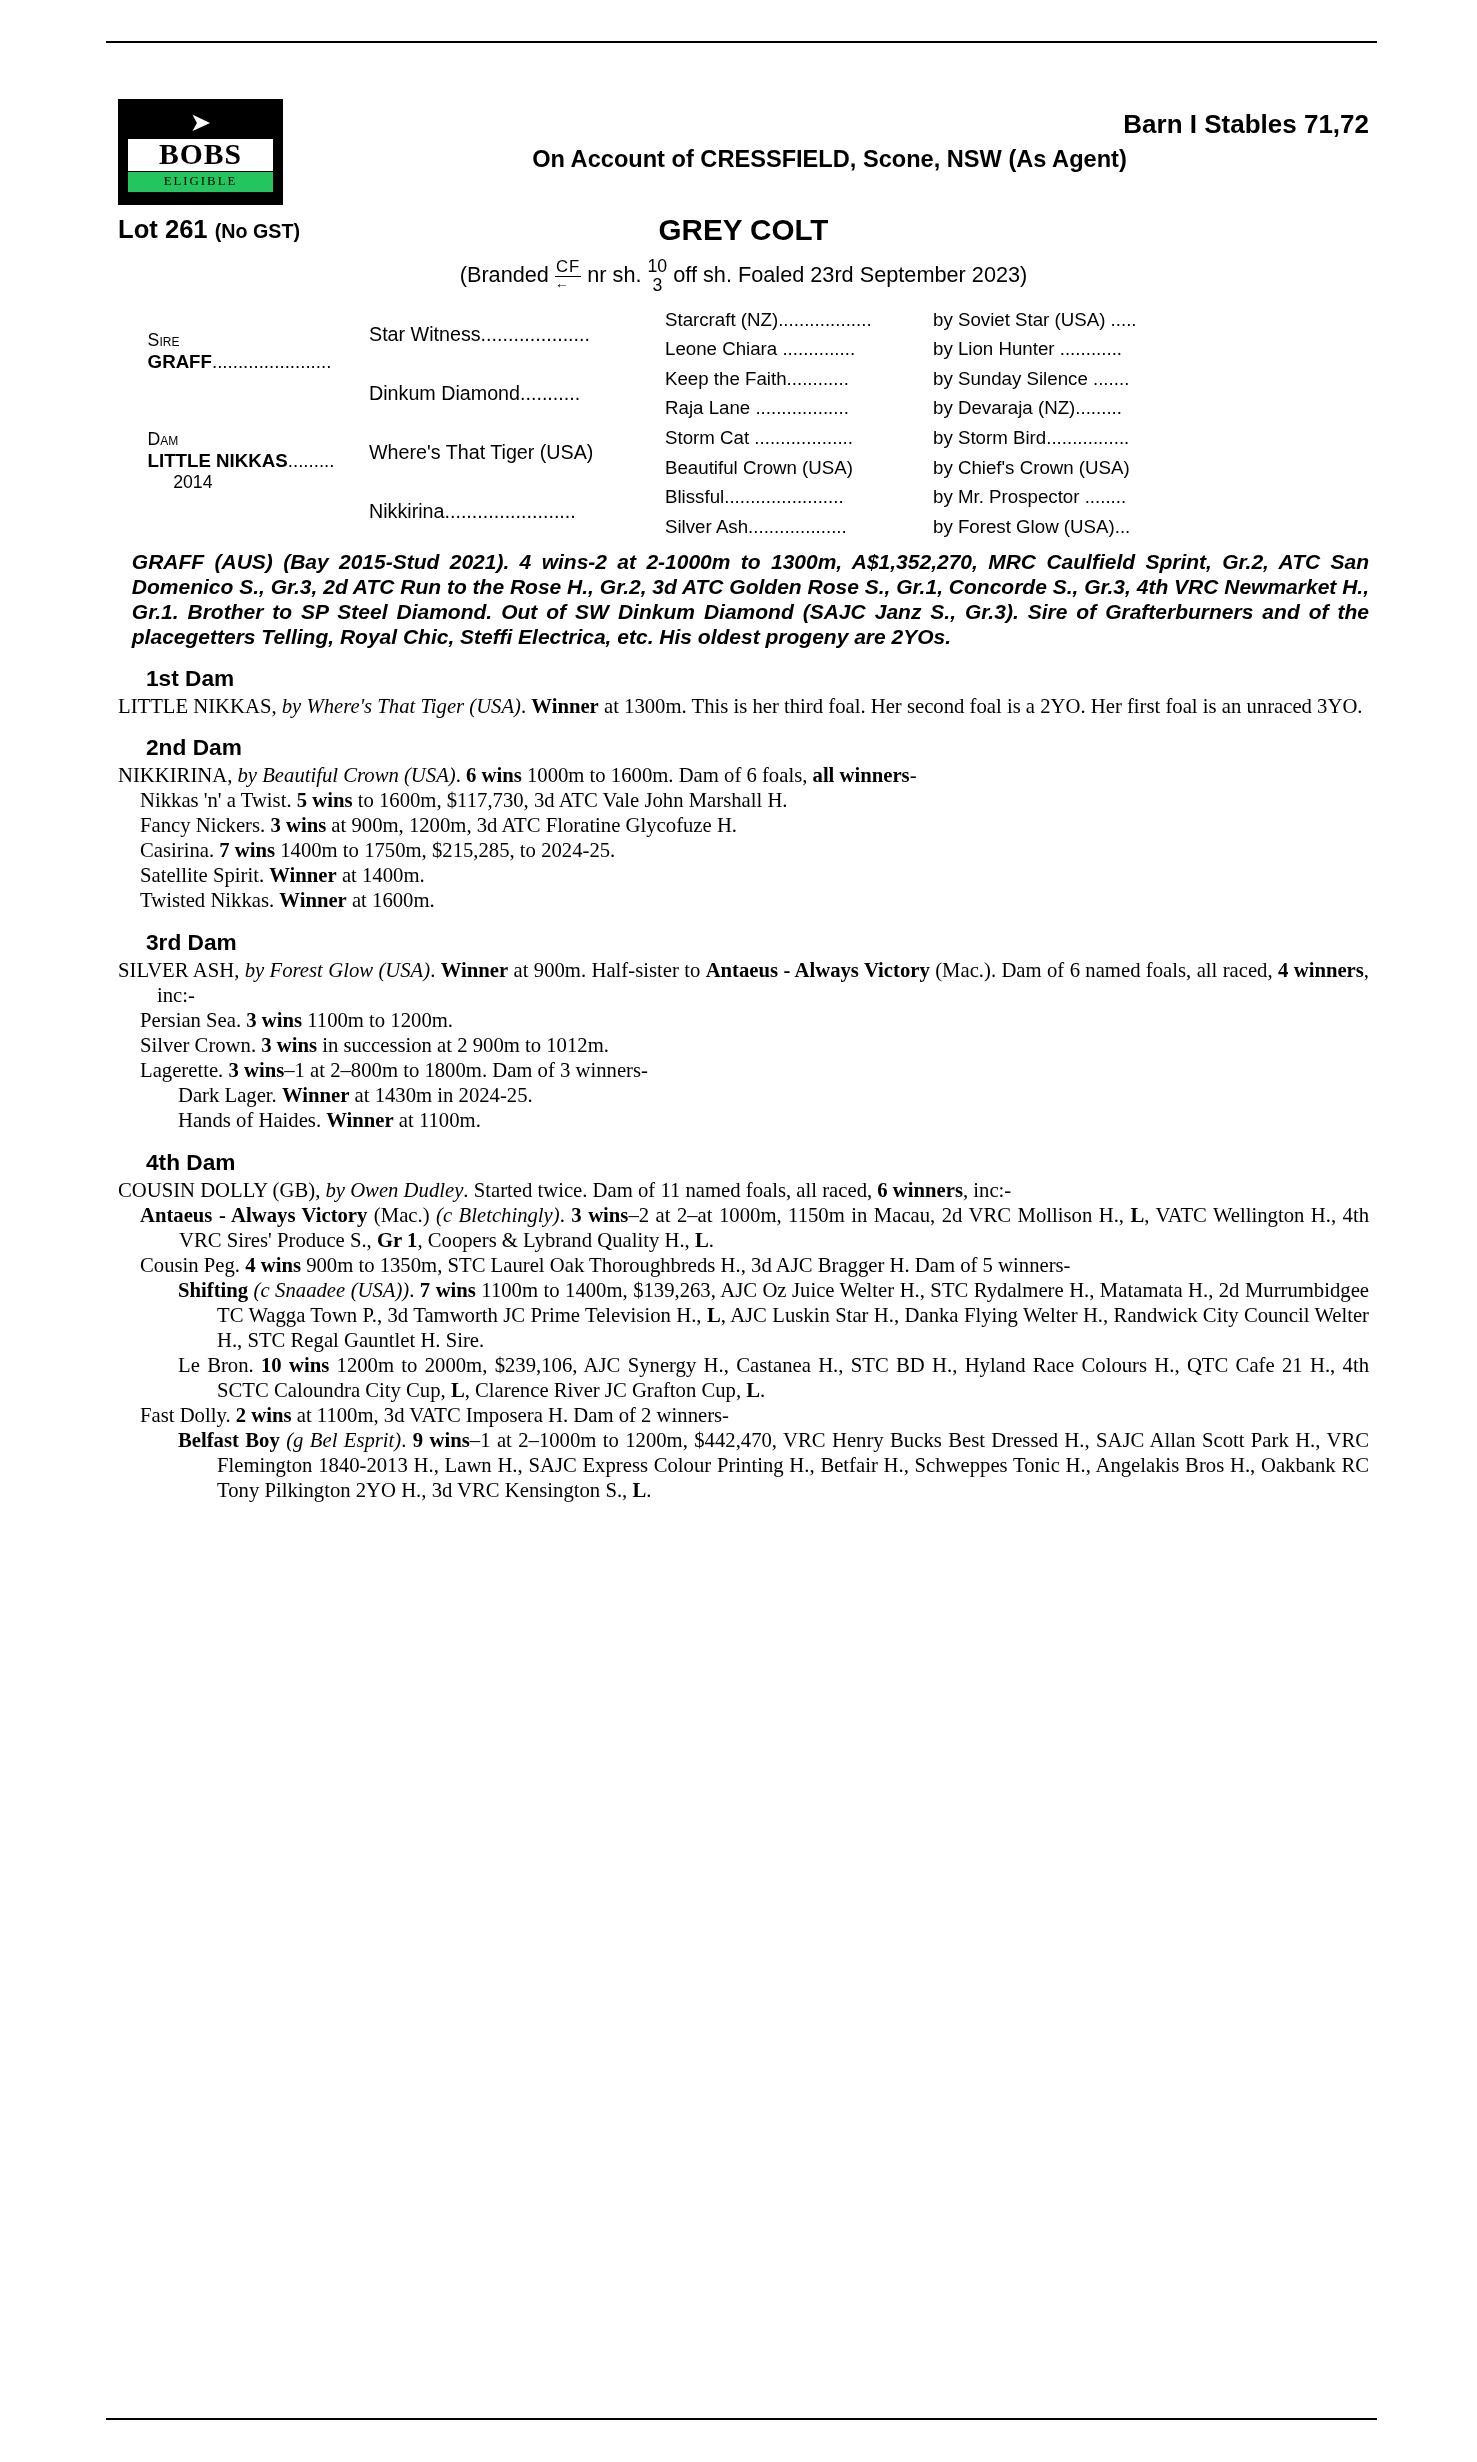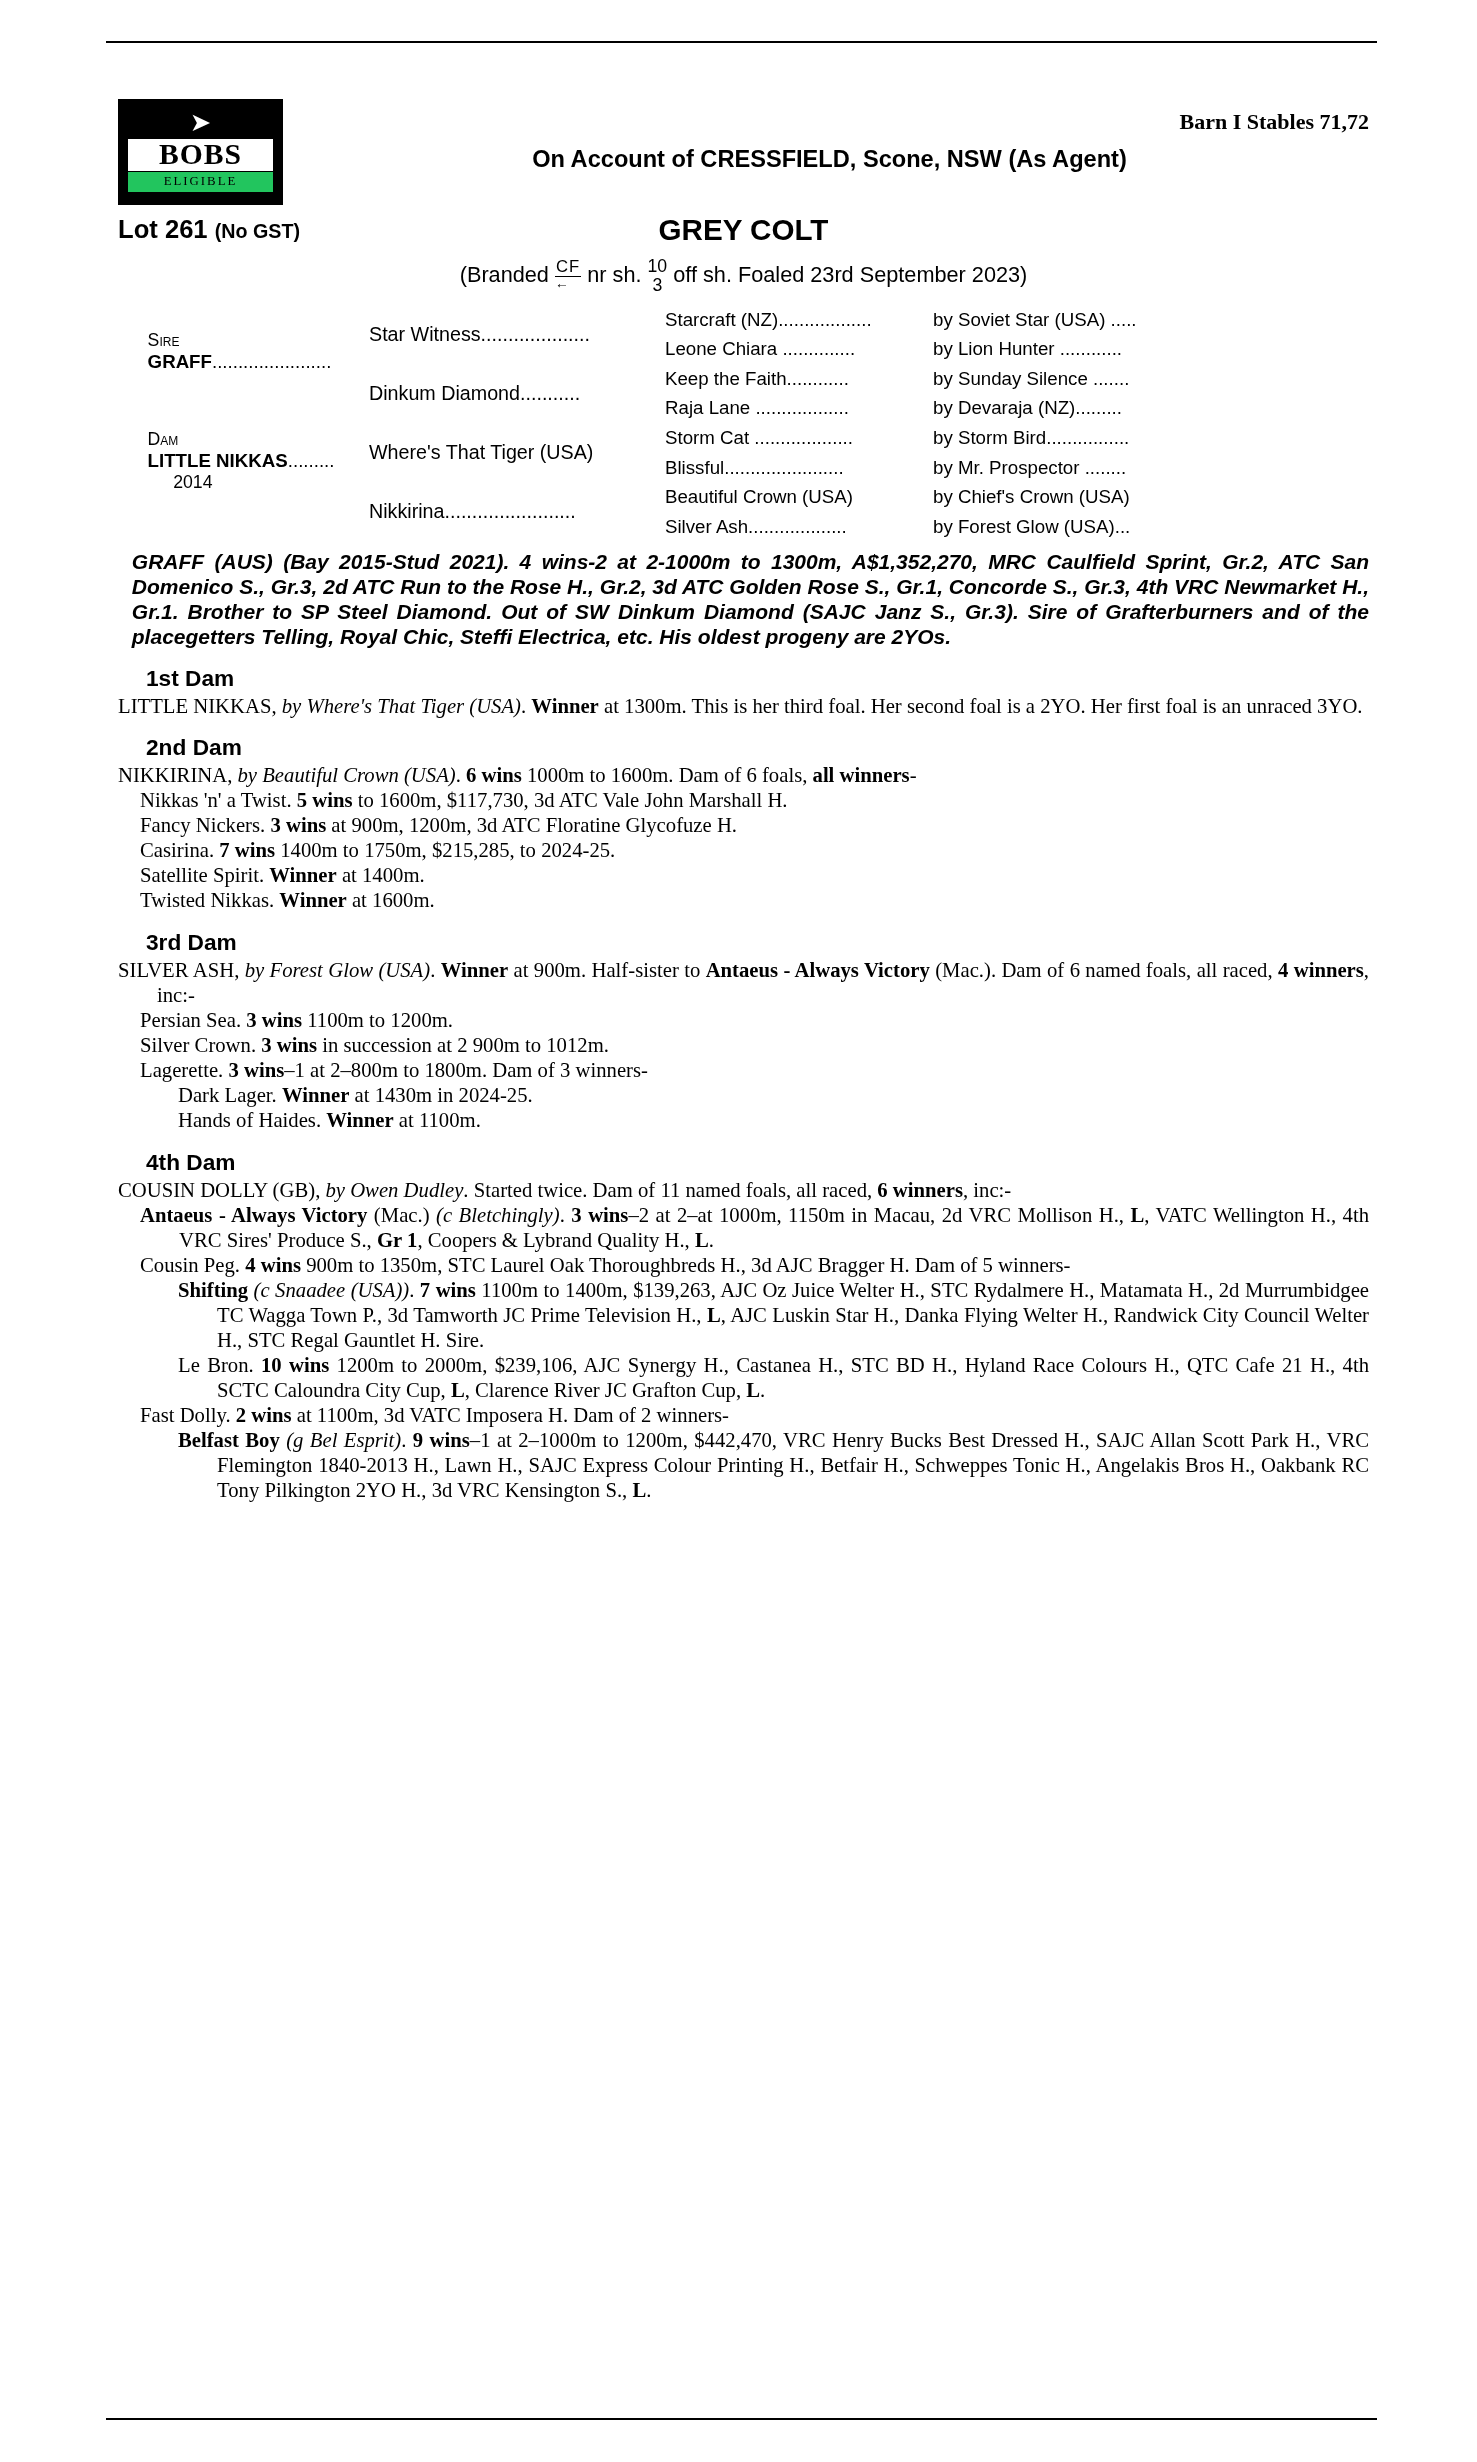--- a/index.html
+++ b/index.html
@@ -78,23 +78,23 @@
     font-size: 12.8px;
     letter-spacing: 2px;
     line-height: 19.7px;
     background: #22c55e;
     color: #000;
     margin: 1px 9.9px 0 9.9px;
   }
   .barn {
     position: absolute;
     right: 0; top: 9.9px;
-    font-family: Liberation Serif, serif;
-    font-weight: bold;
-    font-size: 22px;
+    font-family: Liberation Sans, sans-serif;
+    font-weight: bold;
+    font-size: 26px;
   }
   .account {
     position: absolute;
     left: 172px; top: 47px;
     width: 1079px;
     text-align: center;
     font-family: "Liberation Sans", sans-serif;
     font-weight: bold;
     font-size: 23.6px;
   }
@@ -307,26 +307,26 @@
         </div>
         <div class="g3row">
           <span class="g3a">Raja Lane ..................</span>
           <span class="g3b">by Devaraja (NZ).........</span>
         </div>
         <div class="g3row">
           <span class="g3a">Storm Cat ...................</span>
           <span class="g3b">by Storm Bird................</span>
         </div>
         <div class="g3row">
+          <span class="g3a">Beautiful Crown (USA)</span>
+          <span class="g3b">by Chief's Crown (USA)</span>
+        </div>
+        <div class="g3row">
           <span class="g3a">Blissful.......................</span>
           <span class="g3b">by Mr. Prospector ........</span>
-        </div>
-        <div class="g3row">
-          <span class="g3a">Beautiful Crown (USA)</span>
-          <span class="g3b">by Chief's Crown (USA)</span>
         </div>
         <div class="g3row">
           <span class="g3a">Silver Ash...................</span>
           <span class="g3b">by Forest Glow (USA)...</span>
         </div>
       </div>
     </div>
 
     <div class="sire-para">GRAFF (AUS) (Bay 2015-Stud 2021). 4 wins-2 at 2-1000m to 1300m, A$1,352,270, MRC Caulfield Sprint, Gr.2, ATC San Domenico S., Gr.3, 2d ATC Run to the Rose H., Gr.2, 3d ATC Golden Rose S., Gr.1, Concorde S., Gr.3, 4th VRC Newmarket H., Gr.1. Brother to SP Steel Diamond. Out of SW Dinkum Diamond (SAJC Janz S., Gr.3). Sire of Grafterburners and of the placegetters Telling, Royal Chic, Steffi Electrica, etc. His oldest progeny are 2YOs.</div>
 

